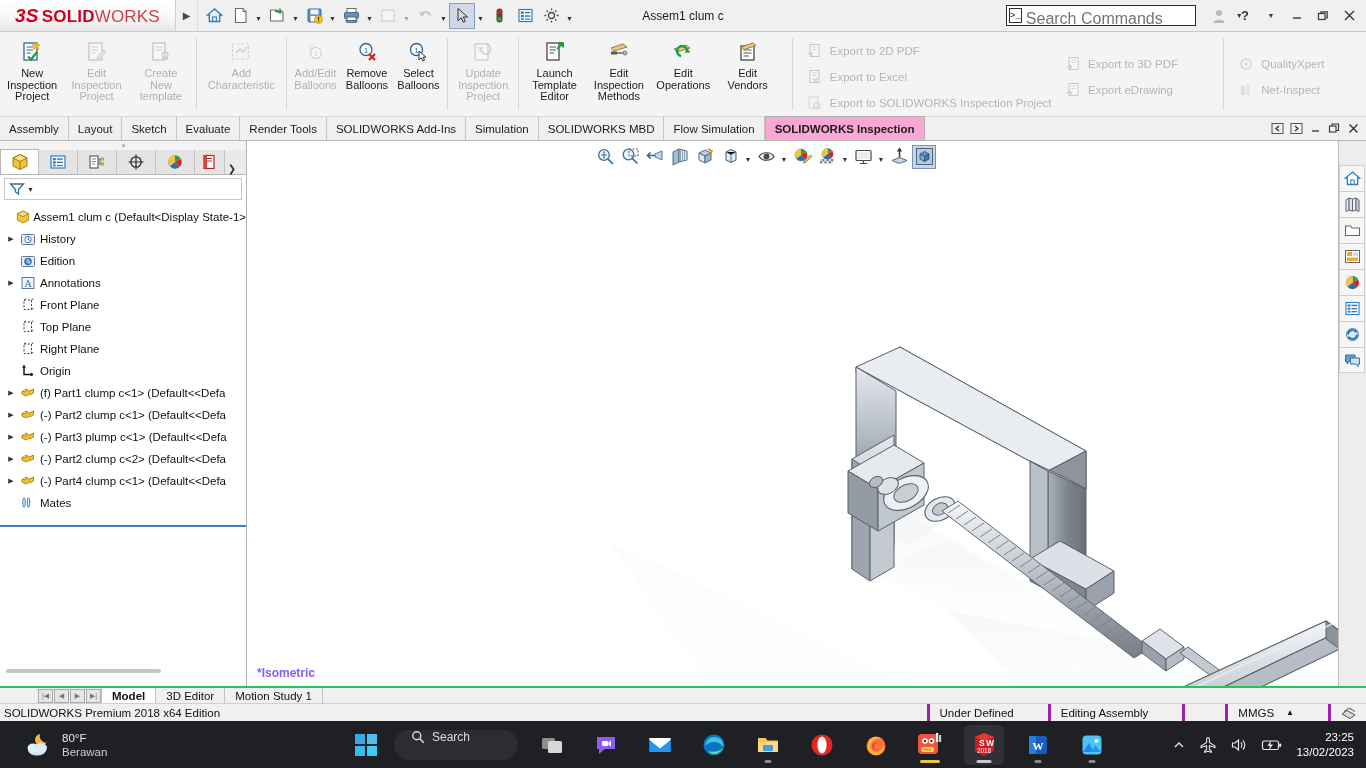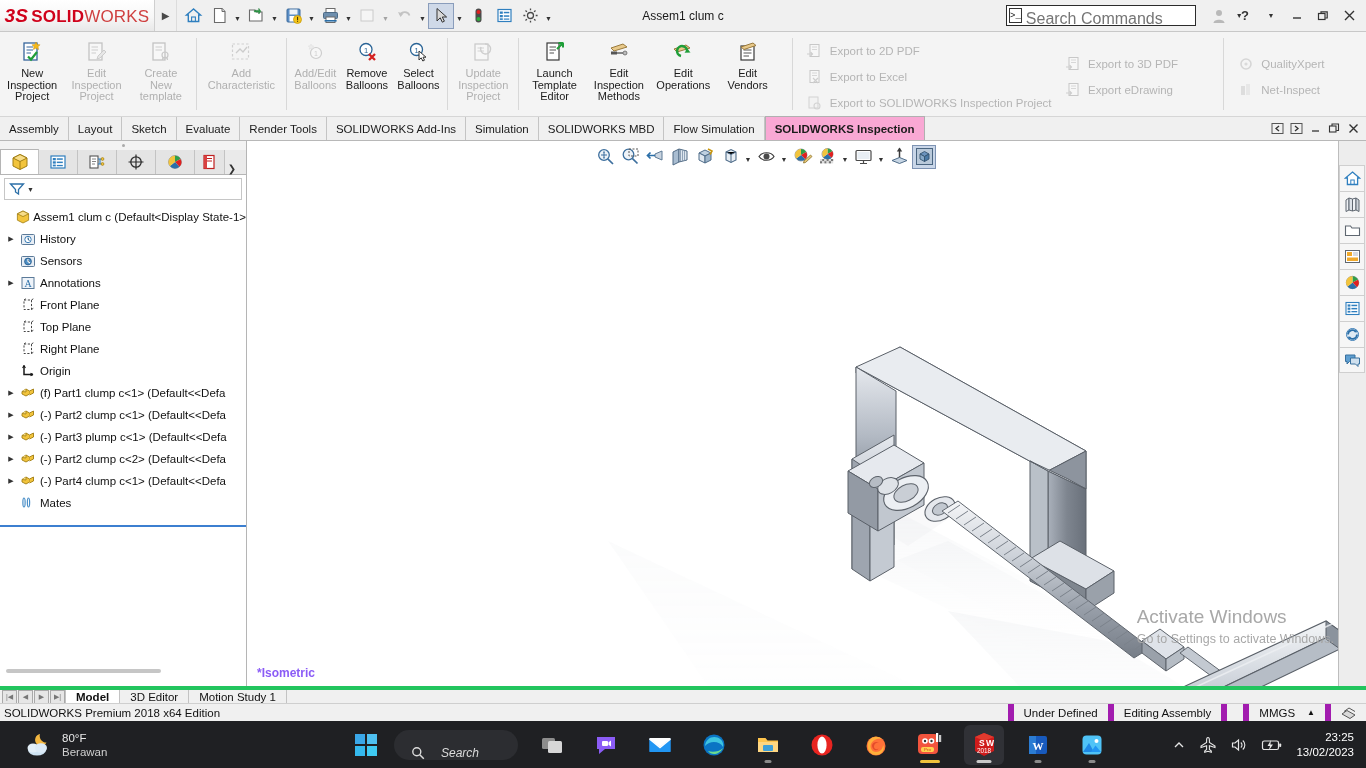--- a/index.html
+++ b/index.html
@@ -13,21 +13,21 @@
   #app { position: relative; width: 1366px; height: 768px; }
 
   
   .titlebar {
     position: absolute; top: 0; left: 0; width: 1366px; height: 32px;
     background: #f0f0f0;
     border-bottom: 1px solid #c8c8c8;
     display: flex; align-items: center;
   }
   .sw-logo-box {
-    width: 155px; height: 31px;
+    width: 176px; height: 31px;
     background: linear-gradient(180deg,#ffffff 0%,#f7f7f7 55%,#e8e8e8 100%);
     border-right: 1px solid #cfcfcf;
     display: flex; align-items: center; justify-content: center;
     position: relative;
   }
   .sw-logo {
     font-size: 17px; font-weight: bold; letter-spacing: .2px;
     color: #d0021b; font-family: "Liberation Sans", sans-serif;
   }
   .sw-logo .ds { font-style: italic; font-size: 19px; margin-right: 3px; }
@@ -177,54 +177,54 @@
   }
   .tp-btn {
     width: 26px; height: 26px; display:flex; align-items:center; justify-content:center;
     border: 1px solid #cfcfcf; border-bottom: none; background: #f6f6f6;
   }
   .tp-btn:last-child { border-bottom: 1px solid #cfcfcf; }
 
   
   .bottomtabs {
     position: absolute; top: 686px; left: 0; width: 1366px; height: 17px;
-    background: #f0f0f0; border-top: 4px solid #22c55e;
-    display: flex; align-items: stretch; font-size: 11.5px;
+    background: #f0f0f0; border-top: 2px solid #22c55e;
+    display: flex; align-items: stretch; font-size: 11.5px; padding-left: 36px;
   }
   .bt-navbtns { display: flex; align-items: center; padding-left: 2px; gap: 1px; }
   .bt-nav { width: 15px; height: 14px; border: 1px solid #a9a9a9; background: #e6e6e6;
             display:flex; align-items:center; justify-content:center; font-size: 7px; color:#777; }
   .bt-tab { padding: 0 10px; display:flex; align-items:center; border-right: 1px solid #c3c3c3;
             color: #111; }
   .bt-tab.active { background: #fff; font-weight: bold; border-left: 1px solid #c3c3c3;}
   .statusbar {
     position: absolute; top: 703px; left: 0; width: 1366px; height: 18px;
     background: #f0f0f0; border-top: 1px solid #cfcfcf;
     display: flex; align-items: center; font-size: 11.5px; color: #111;
   }
   .sb-left { padding-left: 4px; }
   .sb-right { margin-left: auto; display: flex; align-items: center; height: 18px; }
   .sb-cell { padding: 0 10px; height: 18px; display:flex; align-items:center;
-             border-left: 6px solid #a21caf; }
+             border-left: 3px solid #a21caf; margin-left: 24px; }
 
   
   .taskbar {
     position: absolute; top: 721px; left: 0; width: 1366px; height: 47px;
     background: #1f2023;
     display: flex; align-items: center;
   }
   .weather { display: flex; align-items: center; gap: 8px; padding-left: 24px; }
   .weather-txt { color: #e9e9e9; font-size: 11.5px; line-height: 14px; }
   .weather-txt .c { color: #cfcfcf; }
   .tb-center { position: absolute; left: 352px; display: flex; align-items: center; gap: 14px; }
   .start-btn { width: 28px; height: 28px; display:flex; align-items:center; justify-content:center; }
   .tb-search {
     width: 124px; height: 30px; border-radius: 15px; background: #2c2d31;
-    display: flex; align-items: flex-end; gap: 16px; padding-left: 17px;
-    color: #dcdcdc; font-size: 12px; font-style: italic;
+    display: flex; align-items: flex-start; gap: 7px; padding-left: 17px;
+    color: #dcdcdc; font-size: 12px;
   }
   .tb-app { width: 40px; height: 40px; display:flex; align-items:center; justify-content:center;
             position: relative; }
   .tb-app.active { background: #303136; border-radius: 6px; }
   .tb-dot { position: absolute; bottom: 2px; left: 50%; transform: translateX(-50%);
             width: 7px; height: 3px; border-radius: 2px; background: #8a8a8a; }
   .tb-dot.wide { width: 15px; background: #c9c9c9; }
   .tb-dot.amber { width: 20px; background: #f0c33c; }
   .tray { margin-left: auto; display: flex; align-items: center; gap: 13px; padding-right: 12px; }
   .tray-ico { color: #e6e6e6; display:flex; align-items:center; }
@@ -769,21 +769,21 @@
 
       <div class="tnode">
         <div class="tarrow"></div>
         <div class="tico">
           <svg width="16" height="16" viewBox="0 0 16 16">
               <rect x="1.5" y="3.5" width="13" height="10" rx="1" fill="#e8eef5" stroke="#5b7a99" stroke-width="1"></rect>
               <circle cx="8" cy="8.5" r="3.4" fill="#4e8fc4" stroke="#2a5f8f" stroke-width=".9"></circle>
               <path d="M8 6 V8.5 L10 10" stroke="#fff" stroke-width="1.1"></path>
             </svg>
         </div>
-        <div class="tlabel">Sensors</div>
+        <div class="tlabel">Edition</div>
       </div>
 
       <div class="tnode">
         <div class="tarrow">▶</div>
         <div class="tico">
           <svg width="16" height="16" viewBox="0 0 16 16">
               <rect x="2" y="2.5" width="12" height="11" fill="#eef3f9" stroke="#5b7a99" stroke-width="1"></rect>
               <text x="8" y="11.6" font-size="10" text-anchor="middle" fill="#2b6fa8" font-family="serif">A</text>
             </svg>
         </div>
@@ -1144,24 +1144,20 @@
         <polygon points="36,21 23,20 28,10" fill="#cc2222"></polygon>
         <line x1="0" y1="0" x2="-28" y2="16" stroke="#2040cc" stroke-width="4"></line>
         <polygon points="-36,21 -23,20 -28,10" fill="#2040cc"></polygon>
         <text x="-43" y="27" font-size="10" fill="#2040cc" font-family="serif">z</text>
         <text x="38" y="29" font-size="10" fill="#cc2222" font-family="serif">x</text>
       </g>
     </svg>
 
     <div class="view-name">*Isometric</div>
 
-    <div class="activate-win">
-      <div class="aw-title">Activate Windows</div>
-      <div class="aw-sub">Go to Settings to activate Windows.</div>
-    </div>
   </div>
 
   <div class="taskpane">
     <div class="tp-btn">
       <svg width="17" height="17" viewBox="0 0 17 17">
           <path d="M8.5 2 L15.5 8 H13.6 V14.5 H3.4 V8 H1.5 Z" fill="#fff" stroke="#2f7fbf" stroke-width="1.3"></path>
           <rect x="6.8" y="10" width="3.4" height="4.5" fill="none" stroke="#2f7fbf" stroke-width="1"></rect>
         </svg>
     </div>
     <div class="tp-btn">

